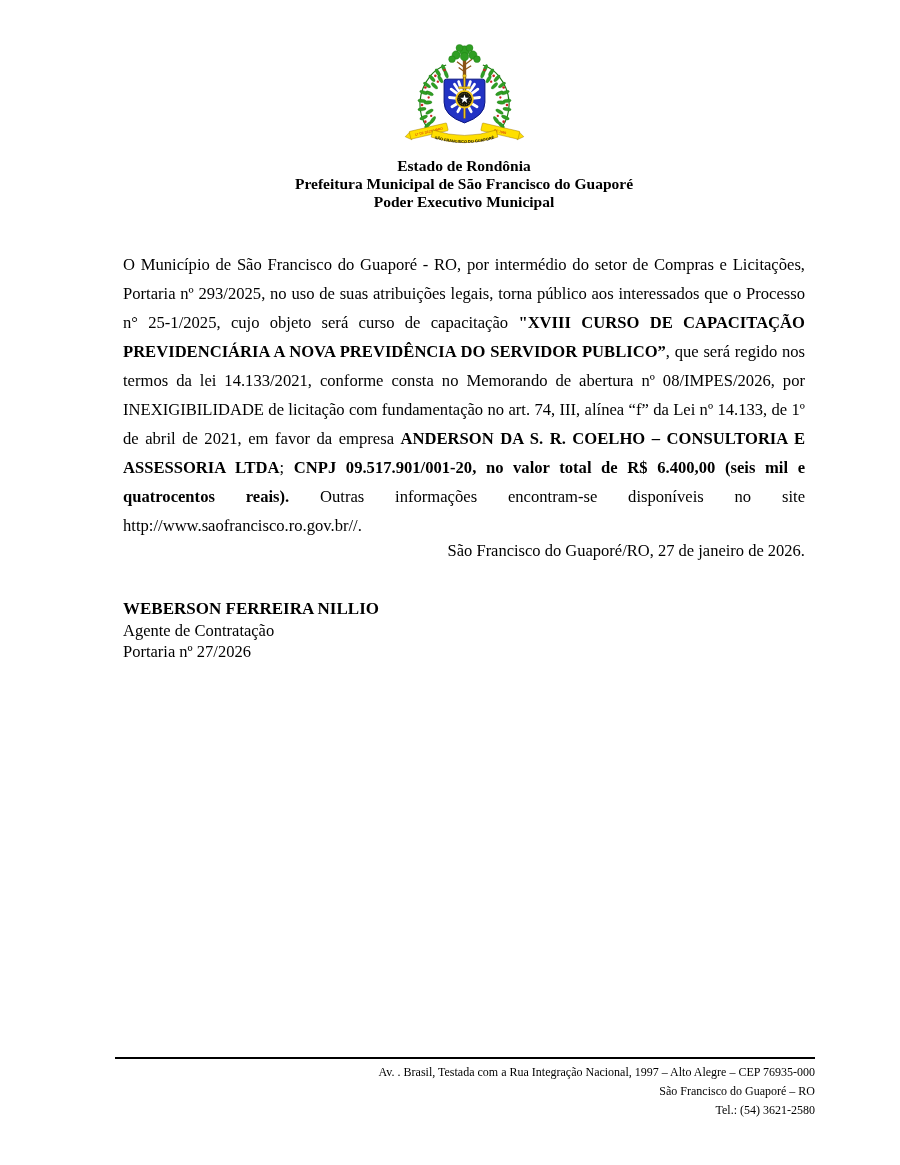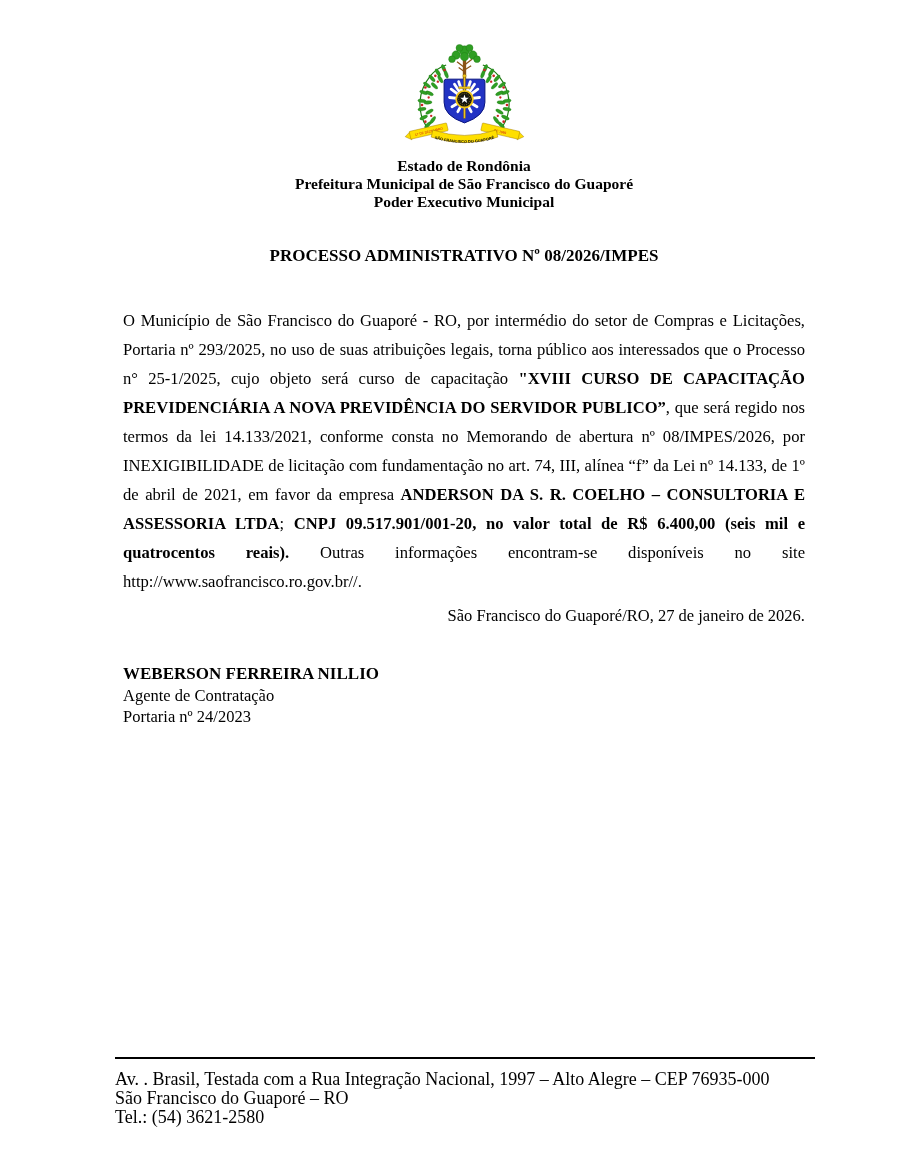--- a/index.html
+++ b/index.html
@@ -17,28 +17,28 @@
   .crest-wrap { text-align:center; padding-top:44px; }
   .header-lines { text-align:center; margin-top:2px; }
   .header-line { font-size:15.5px; line-height:18px; font-weight:bold;text-align:center; }
   .doc-title { text-align:center; margin-top:34px; font-weight:bold; font-size:17px; line-height:21.5px; }
   .body-par {
     margin-top:39px;
     font-size:16.6px; line-height:29px;
     text-align:justify;
   }
   .body-par .b { font-weight:bold; }
-  .date-line { margin-top:9px; text-align:right; font-size:16.5px; line-height:21px; }
+  .date-line { text-align:right; font-size:16.5px; line-height:21px; }
   .signature { margin-top:37px; font-size:16.5px; line-height:21px; }
   .sig-name { font-weight:bold; font-size:17px; line-height:22px; }
   .footer {
     position:absolute; left:115px; top:1057px; width:700px;
     border-top:2.5px solid #000;
-    text-align:left; font-size:18px; line-height:19px;
-    padding-top:11px;
+    text-align:right; font-size:12px; line-height:19px;
+    padding-top:4px;
   }
 </style>
 </head>
 <body>
 
 <div class="page">
   <div class="content">
 
     <div class="crest-wrap">
       <svg width="125" height="107" viewBox="0 0 150 128" aria-hidden="true">
@@ -172,31 +172,30 @@
       </svg>
     </div>
 
     <div class="header-lines">
       <div class="header-line">Estado de Rondônia</div>
       <div class="header-line">Prefeitura Municipal de São Francisco do Guaporé</div>
       <div class="header-line">Poder Executivo Municipal</div>
     </div>
 
     <div class="doc-title">
-      <div>PROCESSO ADMINISTRATIVO Nº 08/2026/IMPES</div>
     </div>
 
     <p class="body-par"><span>O Município de São Francisco do Guaporé - RO, por intermédio do setor de Compras e Licitações, Portaria nº 293/2025, no uso de suas atribuições legais, torna público aos interessados que o Processo n° 25-1/2025, cujo objeto será curso de capacitação </span><span class="b">"XVIII CURSO DE CAPACITAÇÃO PREVIDENCIÁRIA A NOVA PREVIDÊNCIA DO SERVIDOR PUBLICO”</span><span>, que será regido nos termos da lei 14.133/2021, conforme consta no Memorando de abertura nº 08/IMPES/2026, por INEXIGIBILIDADE de licitação com fundamentação no art. 74, III, alínea “f” da Lei nº 14.133, de 1º de abril de 2021, em favor da empresa </span><span class="b">ANDERSON DA S. R. COELHO – CONSULTORIA E ASSESSORIA LTDA</span><span>; </span><span class="b">CNPJ 09.517.901/001-20, no valor total de R$ 6.400,00 (seis mil e quatrocentos reais).</span><span> Outras informações encontram-se disponíveis no site http://www.saofrancisco.ro.gov.br//.</span></p>
 
     <div class="date-line">São Francisco do Guaporé/RO, 27 de janeiro de 2026.</div>
 
     <div class="signature">
       <div class="sig-name">WEBERSON FERREIRA NILLIO</div>
       <div>Agente de Contratação</div>
-      <div>Portaria nº 24/2023</div>
+      <div>Portaria nº 27/2026</div>
     </div>
 
   </div>
 
   <div class="footer">
     <div>Av. . Brasil, Testada com a Rua Integração Nacional, 1997 – Alto Alegre – CEP 76935-000</div>
     <div>São Francisco do Guaporé – RO</div>
     <div>Tel.: (54) 3621-2580</div>
   </div>
 </div>

